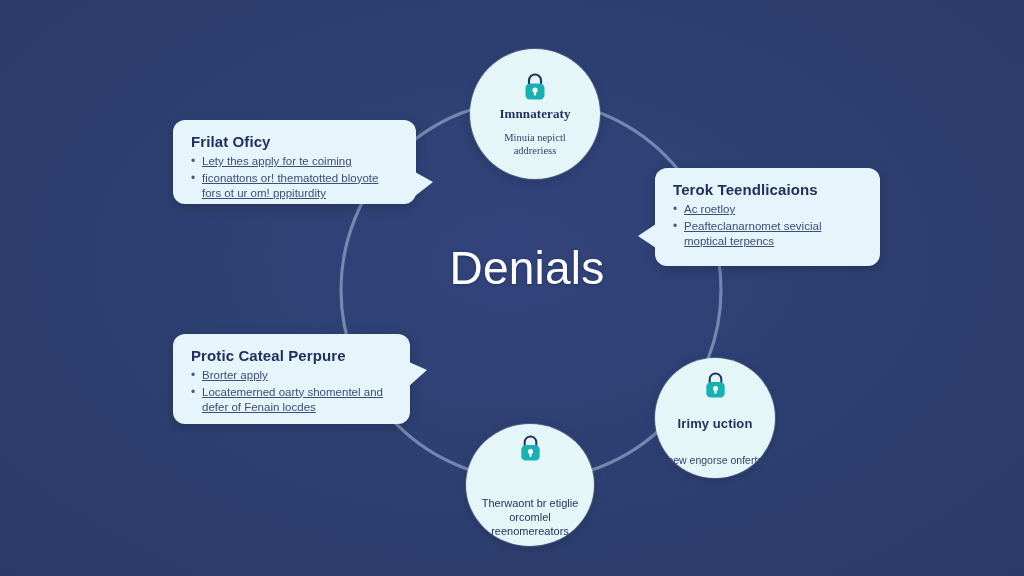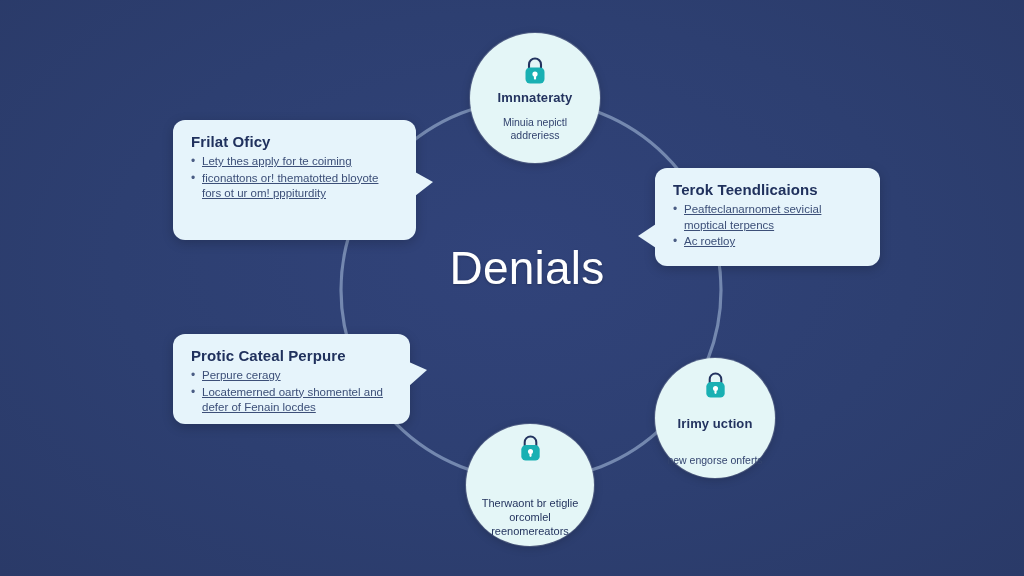--- a/index.html
+++ b/index.html
@@ -85,21 +85,21 @@
   .node-plain {
     color: #25355f;
     font-size: 11px;
     font-weight: 500;
     text-align: center;
     line-height: 1.3;
     max-width: 110px;
     margin-top: 28px;
   }
 
-  #node-top    { left: 470px; top: 33px;  width: 130px; height: 130px; }
+  #node-top    { left: 470px; top: 49px;  width: 130px; height: 130px; font-family: Liberation Serif, serif; }
   #node-right  { left: 655px; top: 358px; width: 120px; height: 120px; gap: 12px; }
   #node-bottom { left: 466px; top: 424px; width: 128px; height: 122px; }
 
   
   .card {
     position: absolute;
     background: #e6f4fb;
     border-radius: 12px;
     box-shadow: 0 3px 12px rgba(0,0,0,0.20);
     box-sizing: border-box;
@@ -133,21 +133,21 @@
     left: 0;
     top: -1px;
     color: #4a5c84;
     font-size: 12px;
   }
   .card-tail {
     position: absolute;
     width: 0; height: 0;
   }
 
-  #card-top-left    { left: 173px; top: 120px; width: 243px; height: 120px; }
+  #card-top-left    { left: 173px; top: 120px; width: 243px; height: 84px; }
   #card-top-left .card-tail {
     right: -17px; top: 52px;
     border-top: 10px solid transparent;
     border-bottom: 14px solid transparent;
     border-left: 18px solid #e6f4fb;
   }
 
   #card-right       { left: 655px; top: 168px; width: 225px; height: 98px; }
   #card-right .card-tail {
     left: -17px; top: 56px;
@@ -220,28 +220,28 @@
     <ul class="card-list">
       <li>Lety thes apply for te coiming</li>
       <li>ficonattons or! thematotted bloyote fors ot ur om! pppiturdity</li>
     </ul>
     <span class="card-tail"></span>
   </div>
 
   <div class="card" id="card-right">
     <div class="card-title">Terok Teendlicaions</div>
     <ul class="card-list">
+      <li>Ac roetloy</li>
       <li>Peafteclanarnomet sevicial moptical terpencs</li>
-      <li>Ac roetloy</li>
     </ul>
     <span class="card-tail"></span>
   </div>
 
   <div class="card" id="card-bottom-left">
     <div class="card-title">Protic Cateal Perpure</div>
     <ul class="card-list">
-      <li>Perpure ceragy</li>
+      <li>Brorter apply</li>
       <li>Locatemerned oarty shomentel and defer of Fenain locdes</li>
     </ul>
     <span class="card-tail"></span>
   </div>
 
 </div>
 
 </body></html>

